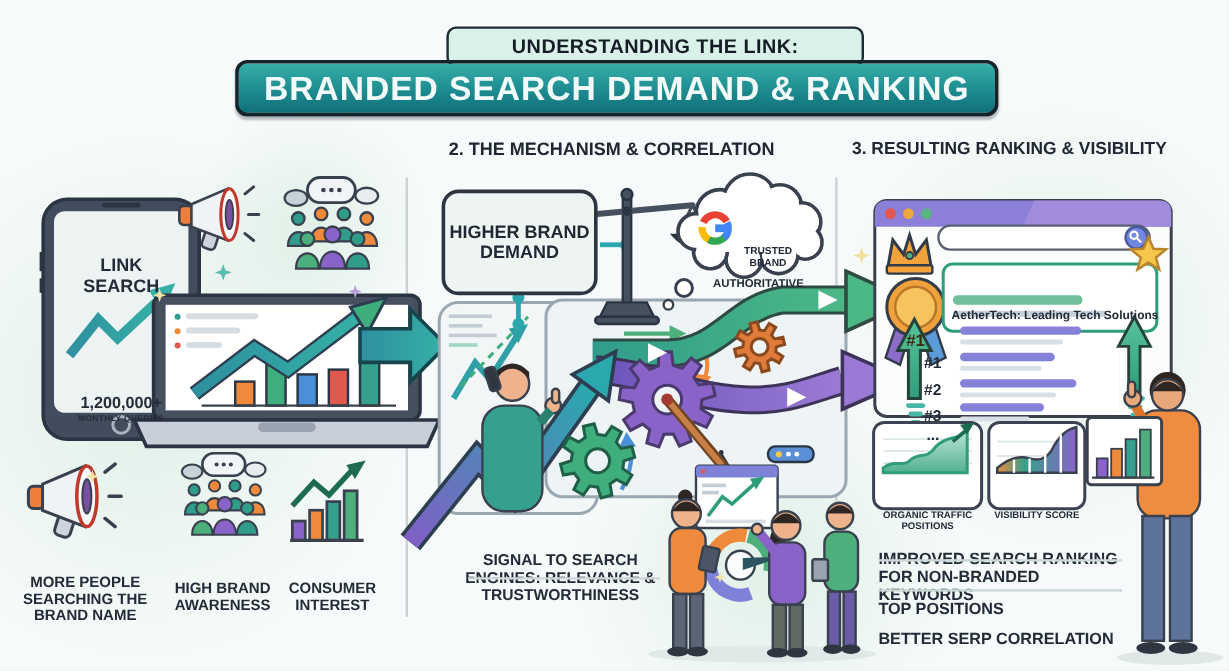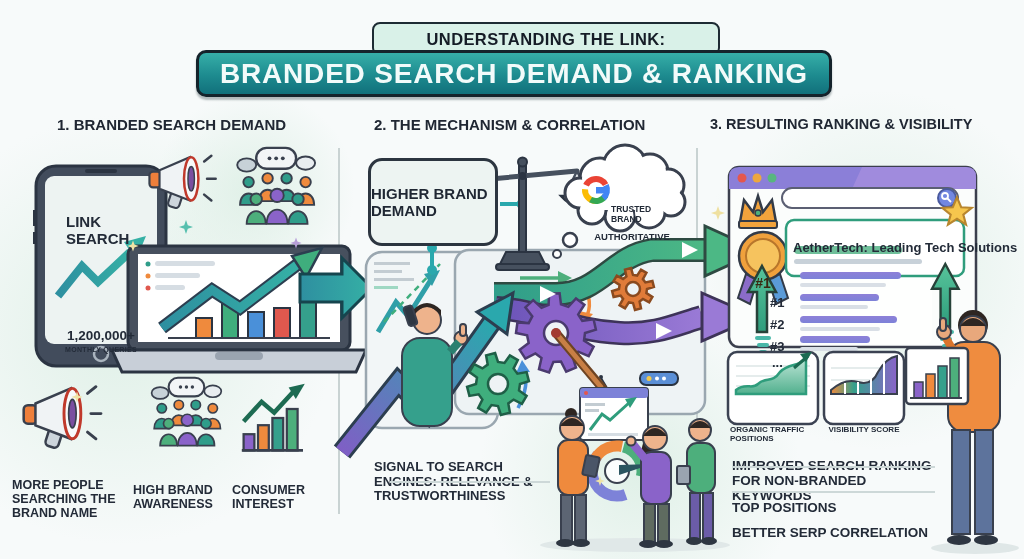--- a/index.html
+++ b/index.html
@@ -1,20 +1,20 @@
 <!DOCTYPE html>
 <html><head>
 <meta charset="utf-8">
 <style>
   html,body{margin:0;padding:0;background:#eef1f1;}
   *{box-sizing:border-box;}
   #stage{position:relative;width:1024px;height:559px;background:#f7fafa;overflow:hidden;
          font-family:"Liberation Sans",sans-serif;color:#222a36;}
   .abs{position:absolute;}
-  .ctr{display:flex;align-items:center;justify-content:center;text-align:left;}
+  .ctr{display:flex;align-items:center;justify-content:center;text-align:center;}
   
   .kicker{left:372px;top:22px;width:348px;height:34px;background:#d9f1e8;border:2.5px solid #1d2b33;
           border-radius:8px;font-weight:bold;font-size:16.5px;letter-spacing:.4px;color:#151c26;z-index:4;}
   .maintitle{left:196px;top:50px;width:636px;height:47px;z-index:5;
       background:linear-gradient(180deg,#36aea8 0%,#1d8b8f 55%,#11707b 100%);
       border:3px solid #15232b;border-radius:10px;box-shadow:0 3px 2px rgba(20,40,45,.3);
       color:#f2fbfa;font-weight:bold;font-size:28px;letter-spacing:.8px;}
   .colhead{top:116px;font-weight:bold;color:#20273302;color:#202733;z-index:4;white-space:nowrap;}
   .txt{z-index:6;font-weight:bold;color:#232b38;line-height:1.12;margin-top:28px;}
   .divline{height:1.5px;background:#cdd8d8;z-index:6;}
@@ -448,40 +448,39 @@
       <use href="#sparkle" transform="translate(296,243) scale(.8)" fill="#b79fd8"></use>
       <use href="#sparkle" transform="translate(718,213)" fill="#efe0a0"></use>
       <use href="#sparkle" transform="translate(600,481) scale(.7)" fill="#efe3a6"></use>
       <use href="#sparkle" transform="translate(77,397) scale(.8)" fill="#efe3a6"></use>
     </g>
   </svg>
 
   <div class="abs ctr kicker">UNDERSTANDING THE LINK:</div>
   <div class="abs ctr maintitle">BRANDED SEARCH DEMAND &amp; RANKING</div>
 
-  <div class="abs colhead" style="left:57px;font-size:15px">1. BRANDED SEARCH DEMAND</div>
   <div class="abs colhead" style="left:374px;font-size:15px">2. THE MECHANISM &amp; CORRELATION</div>
   <div class="abs colhead" style="left:710px;font-size:14.5px">3. RESULTING RANKING &amp; VISIBILITY</div>
 
   <div class="abs ctr txt" style="left:66px;top:186px;width:70px;font-size:15px">LINK SEARCH</div>
   <div class="abs ctr txt" style="left:49px;top:300px;width:104px;font-size:13.5px">1,200,000+</div>
   <div class="abs ctr txt" style="left:49px;top:318px;width:104px;font-size:7px;letter-spacing:.3px">MONTHLY QUERIES</div>
 
   <div class="abs ctr txt" style="left:12px;top:450px;width:118px;font-size:12.5px">MORE PEOPLE SEARCHING THE BRAND NAME</div>
   <div class="abs ctr txt" style="left:133px;top:455px;width:105px;font-size:12.5px">HIGH BRAND AWARENESS</div>
   <div class="abs ctr" style="left:368px;top:158px;width:130px;height:88px;background:#edf4f2;border:3px solid #2c3540;border-radius:14px;font-weight:bold;font-size:15px;z-index:3;color:#1f2733">HIGHER BRAND DEMAND</div>
 
   <div class="abs ctr txt" style="left:232px;top:455px;width:90px;font-size:12.5px">CONSUMER INTEREST</div>
   <div class="abs ctr txt" style="left:611px;top:177px;width:58px;font-size:8.5px;z-index:6">TRUSTED BRAND</div>
   <div class="abs ctr txt" style="left:582px;top:204px;width:100px;font-size:9.5px;z-index:6">AUTHORITATIVE</div>
   <div class="abs ctr txt" style="left:374px;top:432px;width:186px;font-size:13px">SIGNAL TO SEARCH ENGINES: RELEVANCE &amp; TRUSTWORTHINESS</div>
   <div class="abs divline" style="left:390px;top:481px;width:160px"></div>
 
   <div class="abs ctr txt" style="left:747px;top:248px;width:32px;font-size:14px;color:#3a2a12;z-index:6">#1</div>
-  <div class="abs txt" style="left:793px;top:213px;width:168px;font-size:13px;white-space:nowrap;z-index:6">AetherTech: Leading Tech Solutions</div>
+  <div class="abs txt" style="left:793px;top:230px;width:168px;font-size:10px;white-space:nowrap;z-index:6">AetherTech: Leading Tech Solutions</div>
   <div class="abs txt" style="left:770px;top:268px;font-size:13px;z-index:6">#1</div>
   <div class="abs txt" style="left:770px;top:290px;font-size:13px;z-index:6">#2</div>
   <div class="abs txt" style="left:770px;top:312px;font-size:13px;z-index:6">#3</div>
   <div class="abs txt" style="left:772px;top:328px;font-size:13px;z-index:6">...</div>
   <div class="abs ctr txt" style="left:730px;top:398px;width:86px;font-size:8px">ORGANIC TRAFFIC POSITIONS</div>
   <div class="abs ctr txt" style="left:826px;top:398px;width:76px;font-size:8px">VISIBILITY SCORE</div>
   <div class="abs txt" style="left:732px;top:430px;width:212px;font-size:13.5px">IMPROVED SEARCH RANKING FOR NON-BRANDED KEYWORDS</div>
   <div class="abs divline" style="left:732px;top:466px;width:203px"></div>
   <div class="abs txt" style="left:732px;top:472px;width:212px;font-size:13.5px">TOP POSITIONS</div>
   <div class="abs divline" style="left:732px;top:491px;width:203px"></div>

